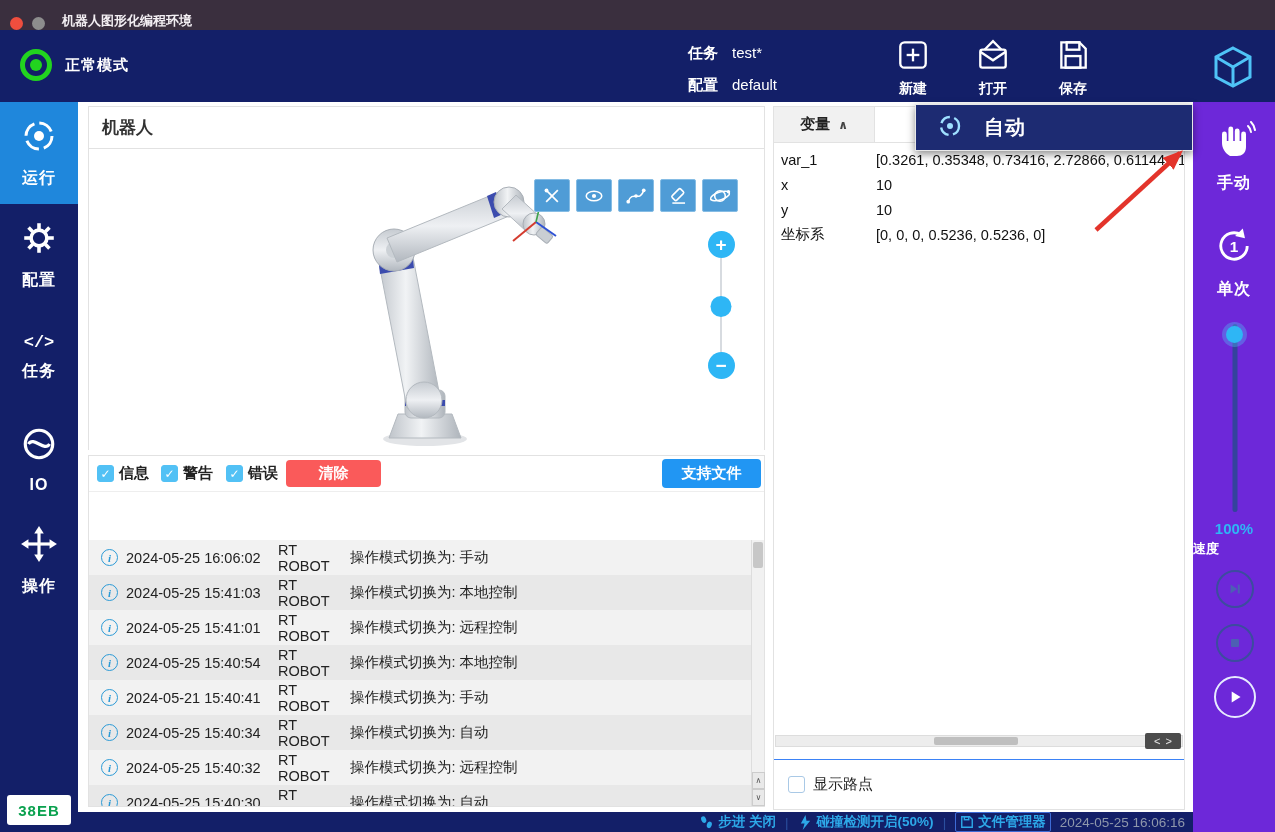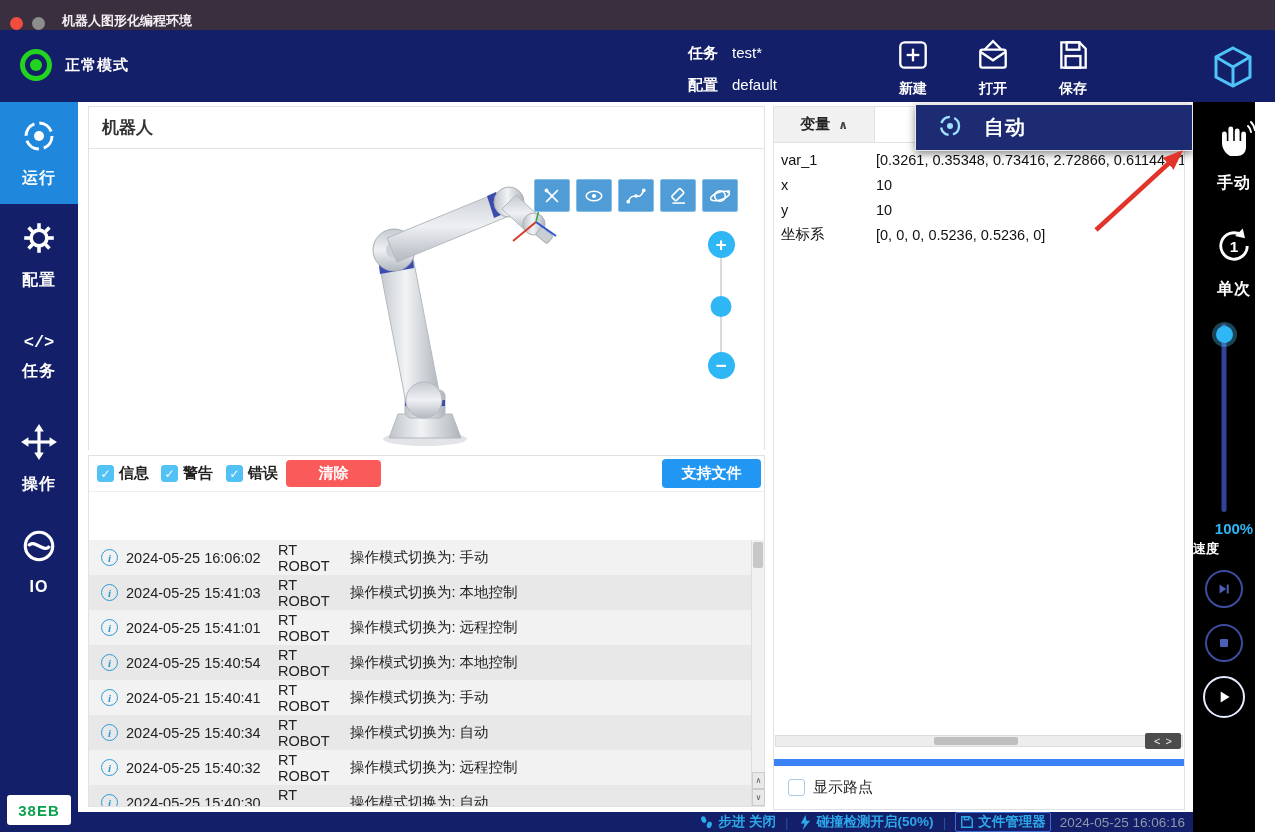--- a/index.html
+++ b/index.html
@@ -76,26 +76,26 @@
   .vars-header { height:36px; border-bottom:1px solid #e2e2e2; display:flex; }
   .vars-tab { width:101px; background:#f1f1f1; border-right:1px solid #e2e2e2; display:flex; align-items:center; justify-content:center; gap:8px; font-size:15px; font-weight:bold; color:#222; cursor:pointer; }
   .vars-caret { font-size:12px; color:#444; }
   .vars-rows { position:absolute; left:0; top:40px; width:410px; height:130px; overflow:hidden; }
   .var-row { height:25px; display:flex; align-items:center; font-size:14.5px; color:#111; padding-left:7px; }
   .var-name { width:95px; flex:0 0 auto; }
   .var-value { white-space:nowrap; }
   .vars-hscroll { position:absolute; left:1px; bottom:62px; width:408px; height:12px; background:#ededed; border:1px solid #ddd; }
   .vars-hthumb { position:absolute; left:158px; top:1px; width:84px; height:8px; background:#bfbfbf; border-radius:2px; cursor:pointer; }
   .vars-hnav { position:absolute; right:1px; top:-3px; width:36px; height:16px; background:#4c4c4c; border-radius:2px; color:#e8e8e8; font-size:11px; display:flex; align-items:center; justify-content:center; gap:5px; cursor:pointer; }
-  .waypoints-row { position:absolute; left:0; bottom:0; width:410px; height:50px; border-top:7px solid #3b82f6; display:flex; align-items:center; padding-left:14px; gap:8px; }
+  .waypoints-row { position:absolute; left:0; bottom:0; width:410px; height:50px; border-top:1px solid #3b82f6; display:flex; align-items:center; padding-left:14px; gap:8px; }
   .chk-empty { width:17px; height:17px; border-radius:3px; border:1.6px solid #a9c9e6; background:#fff; cursor:pointer; }
   .waypoints-label { font-size:15px; color:#222; }
 
   
-  .right-sidebar { position:absolute; left:1193px; top:102px; width:62px; height:730px; background:#000000; z-index:4; }
+  .right-sidebar { position:absolute; left:1193px; top:102px; width:83px; height:730px; background:#6d28d9; z-index:4; }
   .rs-item { position:absolute; left:0; width:82px; display:flex; flex-direction:column; align-items:center; gap:7px; color:#fff; cursor:pointer; }
   .rs-label { font-size:16px; font-weight:bold; letter-spacing:1px; }
   .speed-slider { position:absolute; left:50%; transform:translateX(-50%); top:222px; width:5px; height:188px; background:#33439c; border-radius:3px; }
   .speed-thumb { position:absolute; left:50%; transform:translateX(-50%); top:2px; width:17px; height:17px; background:#2eb6f5; border-radius:50%; box-shadow:0 0 0 4px rgba(79,195,247,.35); cursor:pointer; }
   .speed-value { position:absolute; top:418px; width:82px; text-align:center; color:#2eb6f5; font-size:15px; font-weight:bold; }
   .speed-label { position:absolute; top:438px; width:82px; text-align:left; color:#fff; font-size:13px; font-weight:bold; }
   .pb-btn { position:absolute; left:50%; transform:translateX(-50%); border-radius:50%; display:flex; align-items:center; justify-content:center; cursor:pointer; }
   .pb-dim { width:38px; height:38px; border:2px solid #3c4c9e; }
   .pb-play { width:42px; height:42px; border:2.5px solid #e7ebff; }
 
@@ -202,39 +202,39 @@
           </svg>
       </span>
       <span class="side-label">配置</span>
     </div>
     <div class="side-item">
       <span class="code-glyph">&lt;/&gt;</span>
       <span class="side-label">任务</span>
     </div>
     <div class="side-item">
       <span>
+        <svg width="38" height="38" viewBox="0 0 36 36" fill="none" stroke="#fff" stroke-width="3">
+            <circle cx="18" cy="18" r="13"></circle>
+            <path d="M8,18 C 13,10 23,26 28,18"></path>
+          </svg>
+      </span>
+      <span class="side-label">IO</span>
+    </div>
+    <div class="side-item">
+      <span>
         <svg width="38" height="38" viewBox="0 0 36 36" fill="#fff" stroke="#fff" stroke-width="3">
             <line x1="18" y1="7" x2="18" y2="29"></line>
             <line x1="7" y1="18" x2="29" y2="18"></line>
             <polygon points="18,1 13.5,8 22.5,8" stroke="none"></polygon>
             <polygon points="18,35 13.5,28 22.5,28" stroke="none"></polygon>
             <polygon points="1,18 8,13.5 8,22.5" stroke="none"></polygon>
             <polygon points="35,18 28,13.5 28,22.5" stroke="none"></polygon>
           </svg>
       </span>
       <span class="side-label">操作</span>
-    </div>
-    <div class="side-item">
-      <span>
-        <svg width="38" height="38" viewBox="0 0 36 36" fill="none" stroke="#fff" stroke-width="3">
-            <circle cx="18" cy="18" r="13"></circle>
-            <path d="M8,18 C 13,10 23,26 28,18"></path>
-          </svg>
-      </span>
-      <span class="side-label">IO</span>
     </div>
     <div class="sidebar-badge">38EB</div>
   </nav>
 
   <section class="robot-panel">
     <div class="robot-title">机器人</div>
     <div class="view3d">
       <svg class="robot-svg" viewBox="0 0 675 300">
         <defs>
           <linearGradient id="met" x1="0" x2="1" y1="0" y2="0">

